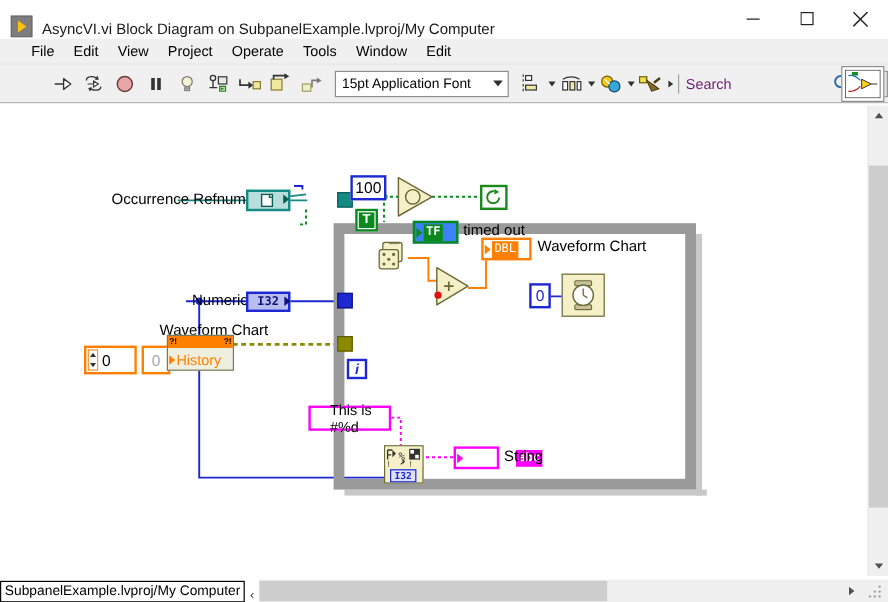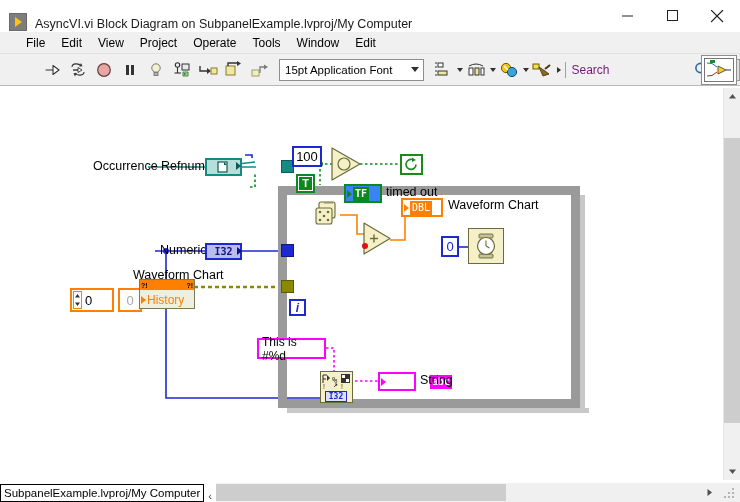--- a/index.html
+++ b/index.html
@@ -475,21 +475,21 @@
     <div style="position:absolute;left:468px;top:140px;width:36px;height:36px;border:1px solid #6a6a3a;background:#f5f0c8;display:flex;align-items:center;justify-content:center;">
       <svg width="26" height="26" viewBox="0 0 26 26">
         <rect x="6" y="1" width="14" height="4" rx="1" fill="#c8c096" stroke="#6a6a3a" stroke-width="0.9"></rect>
         <rect x="6" y="21" width="14" height="4" rx="1" fill="#c8c096" stroke="#6a6a3a" stroke-width="0.9"></rect>
         <circle cx="13" cy="13" r="8.5" fill="#fff" stroke="#6a6a3a" stroke-width="1.2"></circle>
         <line x1="13" y1="13" x2="13" y2="7.5" stroke="#6a6a3a" stroke-width="1.1"></line>
         <line x1="13" y1="13" x2="16.5" y2="15" stroke="#6a6a3a" stroke-width="1.1"></line>
       </svg>
     </div>
 
-    <div style="position:absolute;left:257px;top:250px;width:69px;height:21px;border:2px solid #ff00ff;background:#fff;display:flex;align-items:center;padding-left:3px;">
+    <div style="position:absolute;left:257px;top:250px;width:69px;height:21px;border:2px solid #ff00ff;background:#fff;display:flex;align-items:center;padding-left:16px;">
       <span style="font-size:12px;color:#000;">This is #%d</span>
     </div>
 
     <div style="position:absolute;left:320px;top:283px;width:33px;height:32px;border:1px solid #6a6a3a;background:#f5f0c8;">
       <svg width="31" height="30" viewBox="0 0 31 30">
         <rect x="0" y="0" width="31" height="17" fill="#f5f0c8"></rect>
         <path d="M2 3 L6 3 M2 3 L2 11 M2 7 L5 7" stroke="#333" stroke-width="1.1" fill="none"></path>
         <path d="M6 3 L9 6 L6 9 Z" fill="#333"></path>
         <text x="11" y="11" font-size="9" font-family="DejaVu Sans Mono, monospace" fill="#333">%</text>
         <rect x="20" y="2" width="9" height="9" fill="#333"></rect>

